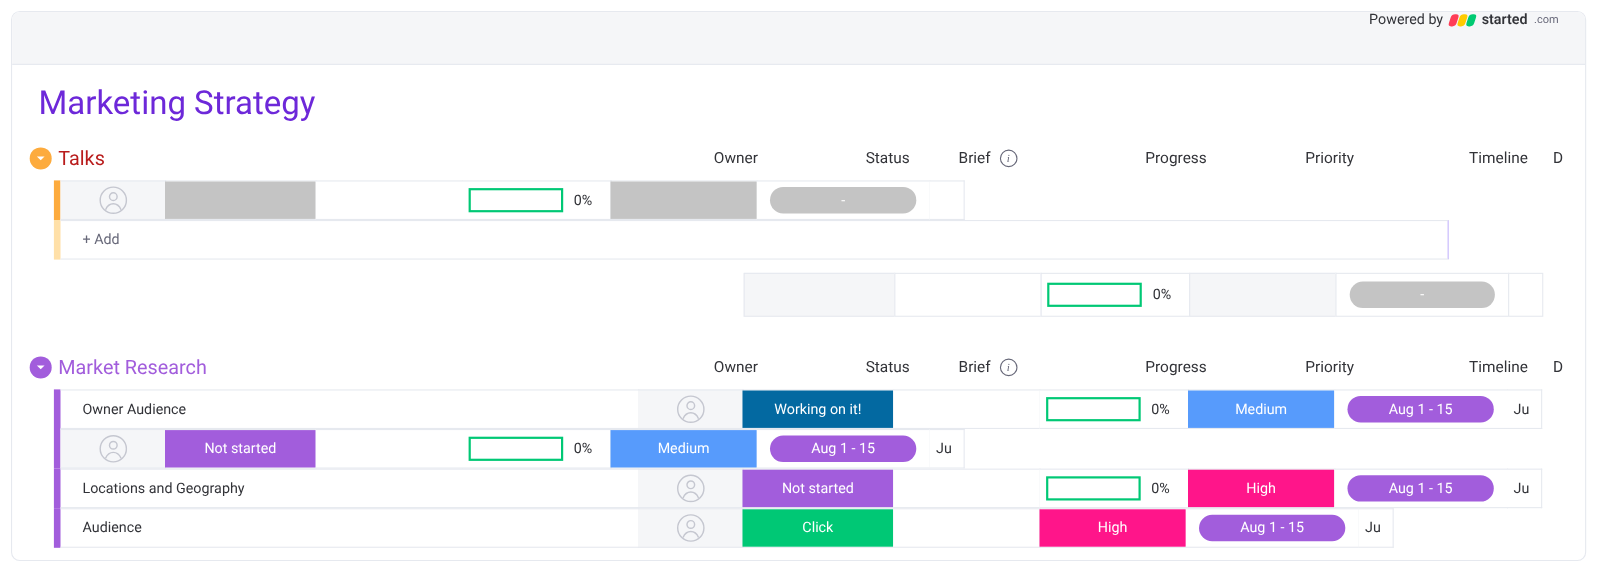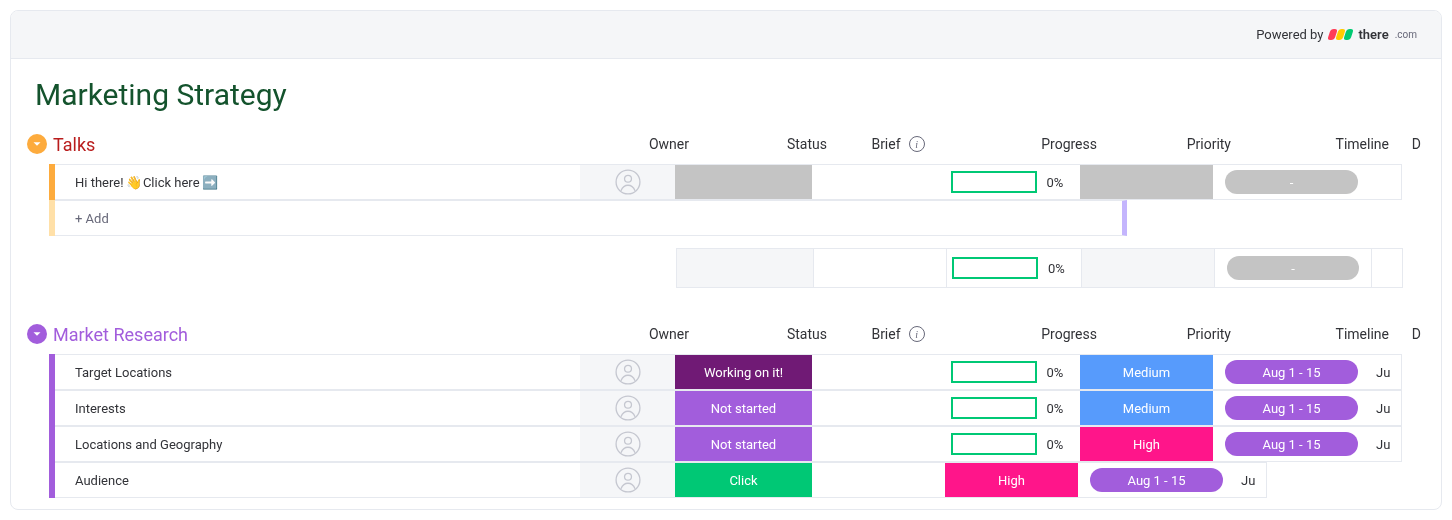--- a/index.html
+++ b/index.html
@@ -19,21 +19,21 @@
   overflow: hidden;
   height: 500px;
   display: flex;
   flex-direction: column;
 }
 .powered-bar {
   background: #f5f6f8;
   height: 48px;
   display: flex;
   justify-content: flex-end;
-  align-items: center;
+  align-items: flex-start;
   padding-right: 24px;
   border-bottom: 1px solid #e6e9ef;
 }
 .powered-text {
   font-size: 13px;
   color: #323338;
   display: flex;
   align-items: center;
   gap: 6px;
 }
@@ -51,21 +51,21 @@
 .dot-green { background: #00ca72; }
 .monday-com { font-size: 10px; color: #676879; font-weight: 400; margin-left: 2px; }
 .board-content {
   flex: 1;
   overflow: hidden;
   padding: 18px 16px 0 16px;
 }
 .board-title {
   font-size: 30px;
   font-weight: 400;
-  color: #14532d;
+  color: #6d28d9;
   margin-bottom: 18px;
   padding-left: 8px;
 }
 .group-wrap { margin-bottom: 32px; }
 .group-header-row {
   display: flex;
   align-items: center;
 }
 .group-toggle {
   width: 20px; height: 20px;
@@ -186,21 +186,21 @@
 <div class="app-frame">
   <div class="powered-bar">
     <div class="powered-text">
       <span>Powered by</span>
       <a class="monday-logo">
         <span class="monday-dots">
           <span class="dot-red"></span>
             <span class="dot-yellow"></span>
             <span class="dot-green"></span>
         </span>
-        <span>there</span>
+        <span>started</span>
           <span class="monday-com">.com</span>
       </a>
     </div>
   </div>
 
   <div class="board-content">
     <h1 class="board-title">Marketing Strategy</h1>
 
     <div class="group-wrap">
       <div class="group-header-row">
@@ -220,21 +220,20 @@
           <div class="col-header w-progress">Progress</div>
           <div class="col-header w-priority">Priority</div>
           <div class="col-header w-timeline">Timeline</div>
           <div class="col-header w-extra">D</div>
         </div>
       </div>
       <div class="rows-wrap">
         <div class="row">
           <div class="row-indent"></div>
           <div class="color-bar" style="background:#fdab3d"></div>
-          <div class="name-cell" style="width:526px">Hi there! 👋Click here ➡️</div>
           <div class="cell owner-cell w-owner">
             <svg viewBox="0 0 24 24">
                 <circle cx="12" cy="12" r="11" stroke-width="1.2"></circle>
                 <circle cx="12" cy="9" r="3.2" stroke-width="1.2"></circle>
                 <path d="M5.5 20c1.5-3.5 4-5 6.5-5s5 1.5 6.5 5" stroke-width="1.2"></path>
               </svg>
           </div>
           <div class="cell w-status" style="padding:0">
               <div class="status-blank"></div>
             </div>
@@ -250,21 +249,21 @@
             </div>
           <div class="cell timeline-cell w-timeline">
             <div class="timeline-pill">-</div>
           </div>
           <div class="cell extra-cell w-extra"></div>
         </div>
 
         <div class="row">
           <div class="row-indent"></div>
           <div class="color-bar" style="background:#ffe0a8"></div>
-          <div class="name-cell add-item" style="width:1072px;border-right:5px solid #c4b5fd">+ Add</div>
+          <div class="name-cell add-item" style="width:1262px;border-right:1px solid #c4b5fd">+ Add</div>
         </div>
       </div>
 
       <div class="summary-row">
         <div class="summary-spacer"></div>
         <div class="summary-cell w-owner" style="background:#fff;border:none"></div>
         <div class="summary-cell w-status"></div>
         <div class="summary-cell w-brief" style="background:#fff"></div>
         <div class="summary-cell progress-cell w-progress" style="background:#fff;gap:10px">
           <div class="progress-bar-outer">
@@ -299,50 +298,49 @@
           <div class="col-header w-priority">Priority</div>
           <div class="col-header w-timeline">Timeline</div>
           <div class="col-header w-extra">D</div>
         </div>
       </div>
       <div class="rows-wrap">
 
         <div class="row">
           <div class="row-indent"></div>
             <div class="color-bar" style="background:#a25ddc"></div>
-          <div class="name-cell" style="width:526px">Target Locations</div>
+          <div class="name-cell" style="width:526px">Owner Audience</div>
           <div class="cell owner-cell w-owner">
               <svg viewBox="0 0 24 24">
                 <circle cx="12" cy="12" r="11" stroke-width="1.2"></circle>
                 <circle cx="12" cy="9" r="3.2" stroke-width="1.2"></circle>
                 <path d="M5.5 20c1.5-3.5 4-5 6.5-5s5 1.5 6.5 5" stroke-width="1.2"></path>
               </svg>
             </div>
           <div class="cell w-status" style="padding:0">
-              <div class="status-pill" style="background:#701a75">Working on it!</div>
+              <div class="status-pill" style="background:#0369a1">Working on it!</div>
             </div>
           <div class="cell brief-cell w-brief"></div>
           <div class="cell progress-cell w-progress">
               <div class="progress-bar-outer">
                 <div class="progress-bar-inner" style="width:0%"></div>
               </div>
               <span class="progress-pct">0%</span>
             </div>
           <div class="cell priority-cell w-priority">
               <div class="priority-pill" style="background:#579bfc">Medium</div>
             </div>
           <div class="cell timeline-cell w-timeline">
               <div class="timeline-pill" style="background:#a25ddc">Aug 1 - 15</div>
             </div>
           <div class="cell extra-cell w-extra">Ju</div>
         </div>
         <div class="row">
           <div class="row-indent"></div>
             <div class="color-bar" style="background:#a25ddc"></div>
-          <div class="name-cell" style="width:526px">Interests</div>
           <div class="cell owner-cell w-owner">
               <svg viewBox="0 0 24 24">
                 <circle cx="12" cy="12" r="11" stroke-width="1.2"></circle>
                 <circle cx="12" cy="9" r="3.2" stroke-width="1.2"></circle>
                 <path d="M5.5 20c1.5-3.5 4-5 6.5-5s5 1.5 6.5 5" stroke-width="1.2"></path>
               </svg>
             </div>
           <div class="cell w-status" style="padding:0">
               <div class="status-pill" style="background:#a25ddc">Not started</div>
             </div>

